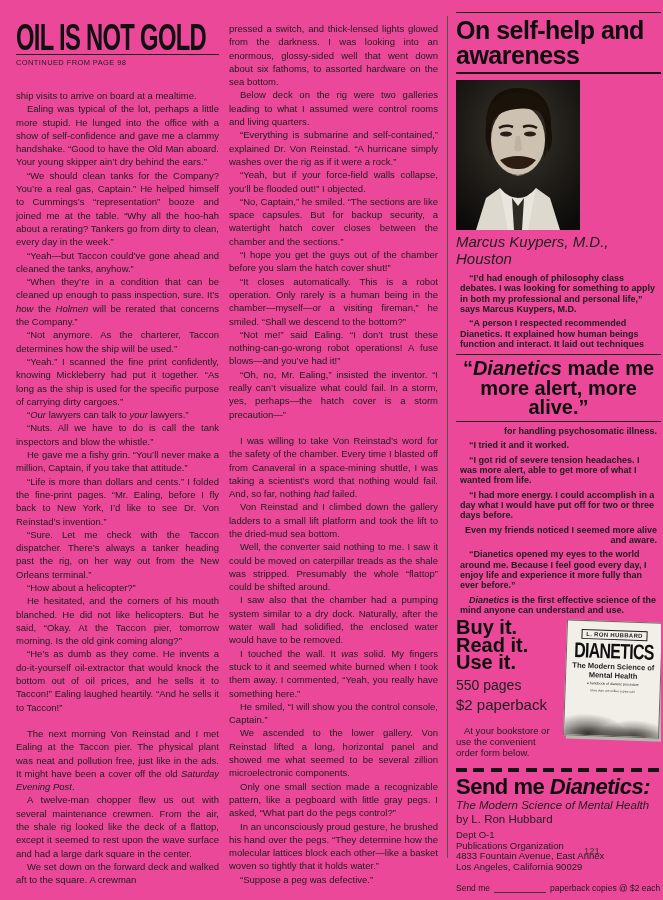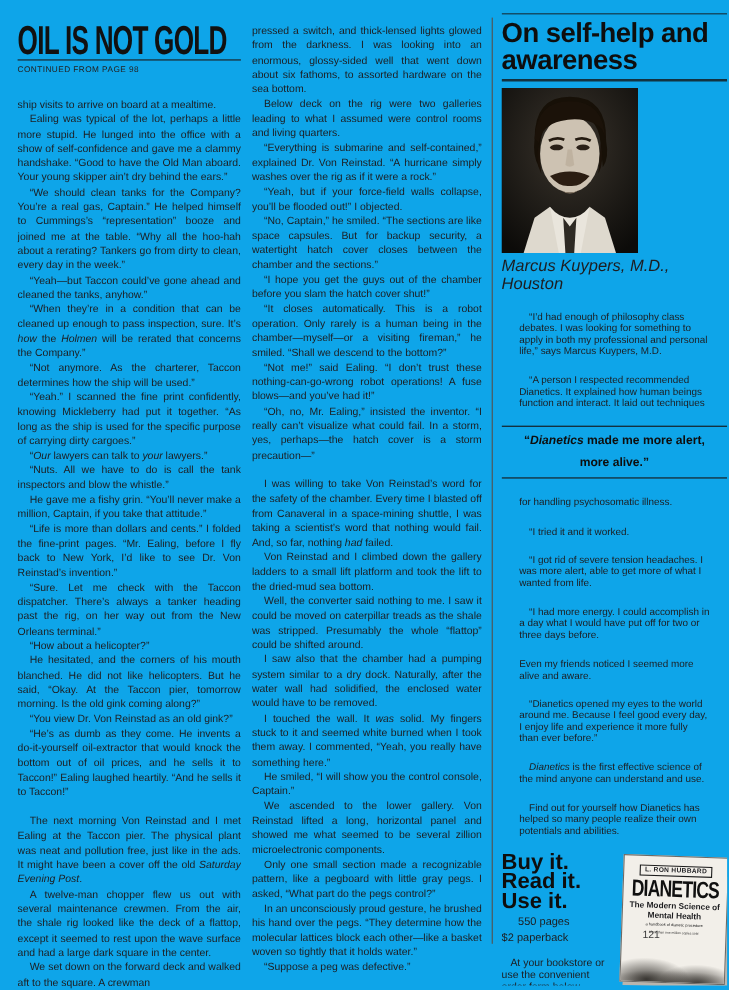--- a/index.html
+++ b/index.html
@@ -1,44 +1,44 @@
 <!DOCTYPE html>
 <html><head>
 <meta charset="utf-8">
 <style>
   html,body{margin:0;padding:0;background:#c9c6c0;}
-  .page{position:relative;width:663px;height:900px;background:#0ea5e9;overflow:hidden;
+  .page{position:relative;width:663px;height:900px;background:#ec4899;overflow:hidden;
         font-family:"Liberation Sans",sans-serif;color:#1d1d20;}
   
   .col1{position:absolute;left:16px;top:20px;width:203px;}
   .story-title{font-size:34px;font-weight:bold;letter-spacing:-1px;line-height:32px;
         white-space:nowrap;transform:scale(0.70,1.08);transform-origin:left top;color:#111;}
   .title-rule{border-top:1.5px solid #1a1a1a;margin-top:2px;}
   .continued{font-size:7.5px;letter-spacing:.4px;margin:3px 0 22px;color:#222;}
   .coltext p.para{font-size:9.5px;line-height:13.3px;text-align:justify;text-indent:11px;margin:0;}
   .coltext p.ni{text-indent:0;}
   .coltext p.gap{margin-top:13px;}
   .col1-text{height:816px;overflow:hidden;}
   .col2{position:absolute;left:229px;top:22px;width:209px;height:866px;overflow:hidden;}
   
   .vsep{position:absolute;left:447px;top:16px;width:1px;height:842px;background:#55524e;}
   .ad{position:absolute;left:456px;top:12px;width:205px;height:884px;overflow:hidden;}
   .rule{border-top:1.5px solid #161616;}
   .ad-headline{font-size:25px;font-weight:bold;line-height:25px;letter-spacing:-.5px;margin:5px 0 4px;color:#0e0e0e;}
   .kicker{font-size:17.5px;line-height:18px;margin:3px 0 3px;color:#161616;}
   .photo{width:124px;height:150px;margin:6px 0 3px;background:#111;}
   .caption{font-style:italic;font-size:15px;margin:3px 0 6px;}
-  .adtext p.para{font-size:9px;line-height:10.35px;margin:16px;text-indent:9px;text-align:left;}
-  .adtext p.ni{text-indent:0;}
-  .quote{font-size:11px;font-weight:bold;text-align:center;line-height:19.5px;margin:4px 6px 3px;color:#0e0e0e;}
+  .adtext p.para{font-size:9px;line-height:10.35px;margin:4px;text-indent:9px;text-align:left;font-weight:bold;}
+  .adtext p.ni{text-indent:0;text-align:right;}
+  .quote{font-size:20px;font-weight:bold;text-align:center;line-height:19.5px;margin:4px 6px 3px;color:#0e0e0e;}
   .buyrow{display:flex;margin-top:3px;}
   .buyleft{width:102px;}
   .buylines p.para{font-size:20px;font-weight:bold;line-height:17.5px;margin:0;text-indent:0;color:#0e0e0e;}
-  .pagesinfo{font-size:10px;margin-top:5px;margin-left:15px;}
-  .priceinfo{font-size:10px;margin-top:3px;}
+  .pagesinfo{font-size:14px;margin-top:5px;}
+  .priceinfo{font-size:15px;margin-top:3px;}
   .bnote{font-size:9.5px;line-height:11px;margin-top:12px;}
   .bnote .para{font-size:9.5px;line-height:11px;text-indent:8px;margin:0;}
   
   .book{position:relative;width:94px;height:114px;margin:2px 0 0 7px;background:#f2efe9;
         border:1px solid #6d6a66;box-shadow:3px 3px 0 #b9b5ae;transform:rotate(2deg);
         text-align:center;overflow:hidden;flex-shrink:0;}
   .book-author{display:inline-block;border:1px solid #1c1c1c;font-size:6px;font-weight:bold;
         padding:1px 4px;margin-top:8px;letter-spacing:.3px;}
   .book-title{font-size:17px;font-weight:bold;letter-spacing:-.8px;line-height:17px;margin-top:2px;
         transform:scale(.94,1.25);color:#101010;}
@@ -79,21 +79,20 @@
         <p class="para">“When they’re in a condition that can be cleaned up enough to pass inspection, sure. It’s <i>how</i> the <i>Holmen</i> will be rerated that concerns the Company.”</p>
         <p class="para">“Not anymore. As the charterer, Taccon determines how the ship will be used.”</p>
         <p class="para">“Yeah.” I scanned the fine print confidently, knowing Mickleberry had put it together. “As long as the ship is used for the specific purpose of carrying dirty cargoes.”</p>
         <p class="para">“<i>Our</i> lawyers can talk to <i>your</i> lawyers.”</p>
         <p class="para">“Nuts. All we have to do is call the tank inspectors and blow the whistle.”</p>
         <p class="para">He gave me a fishy grin. “You’ll never make a million, Captain, if you take that attitude.”</p>
         <p class="para">“Life is more than dollars and cents.” I folded the fine-print pages. “Mr. Ealing, before I fly back to New York, I’d like to see Dr. Von Reinstad’s invention.”</p>
         <p class="para">“Sure. Let me check with the Taccon dispatcher. There’s always a tanker heading past the rig, on her way out from the New Orleans terminal.”</p>
         <p class="para">“How about a helicopter?”</p>
         <p class="para">He hesitated, and the corners of his mouth blanched. He did not like helicopters. But he said, “Okay. At the Taccon pier, tomorrow morning. Is the old gink coming along?”</p>
-        <p class="para">“You view Dr. Von Reinstad as an old gink?”</p>
         <p class="para">“He’s as dumb as they come. He invents a do-it-yourself oil-extractor that would knock the bottom out of oil prices, and he sells it to Taccon!” Ealing laughed heartily. “And he sells it to Taccon!”</p>
         <p class="para gap">The next morning Von Reinstad and I met Ealing at the Taccon pier. The physical plant was neat and pollution free, just like in the ads. It might have been a cover off the old <i>Saturday Evening Post</i>.</p>
         <p class="para">A twelve-man chopper flew us out with several maintenance crewmen. From the air, the shale rig looked like the deck of a flattop, except it seemed to rest upon the wave surface and had a large dark square in the center.</p>
         <p class="para">We set down on the forward deck and walked aft to the square. A crewman</p>
       </div>
   </div>
 
   <div class="col2 coltext">
       <p class="para ni">pressed a switch, and thick-lensed lights glowed from the darkness. I was looking into an enormous, glossy-sided well that went down about six fathoms, to assorted hardware on the sea bottom.</p>
       <p class="para">Below deck on the rig were two galleries leading to what I assumed were control rooms and living quarters.</p>
@@ -165,21 +164,20 @@
     <div class="rule"></div>
 
     <div class="adtext" style="margin-top:4px;">
         <p class="para ni">for handling psychosomatic illness.</p>
         <p class="para">“I tried it and it worked.</p>
         <p class="para">“I got rid of severe tension headaches. I was more alert, able to get more of what I wanted from life.</p>
         <p class="para">“I had more energy. I could accomplish in a day what I would have put off for two or three days before.</p>
         <p class="para ni">Even my friends noticed I seemed more alive and aware.</p>
         <p class="para">“Dianetics opened my eyes to the world around me. Because I feel good every day, I enjoy life and experience it more fully than ever before.”</p>
         <p class="para"><i>Dianetics</i> is the first effective science of the mind anyone can understand and use.</p>
-        <p class="para">Find out for yourself how Dianetics has helped so many people realize their own potentials and abilities.</p>
       </div>
 
     <div class="buyrow">
       <div class="buyleft">
         <div class="buylines">
             <p class="para">Buy it.</p>
             <p class="para">Read it.</p>
             <p class="para">Use it.</p>
           </div>
         <div class="pagesinfo">550 pages</div>

